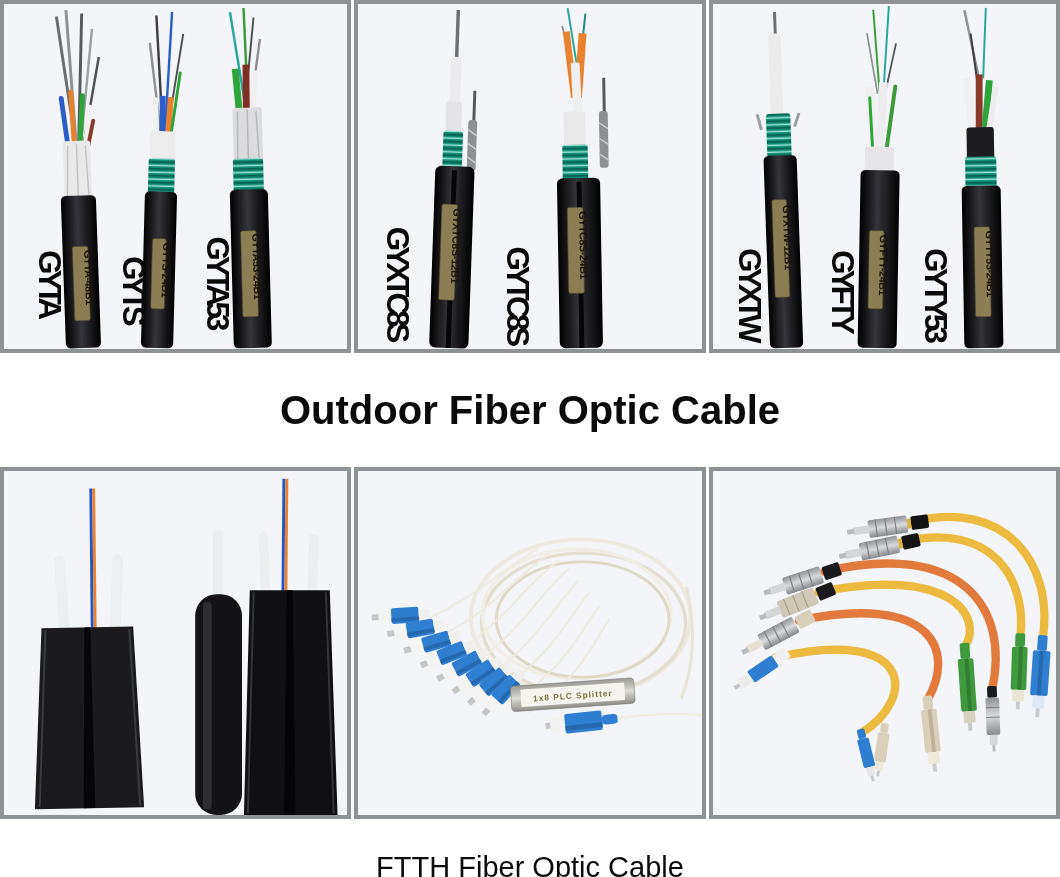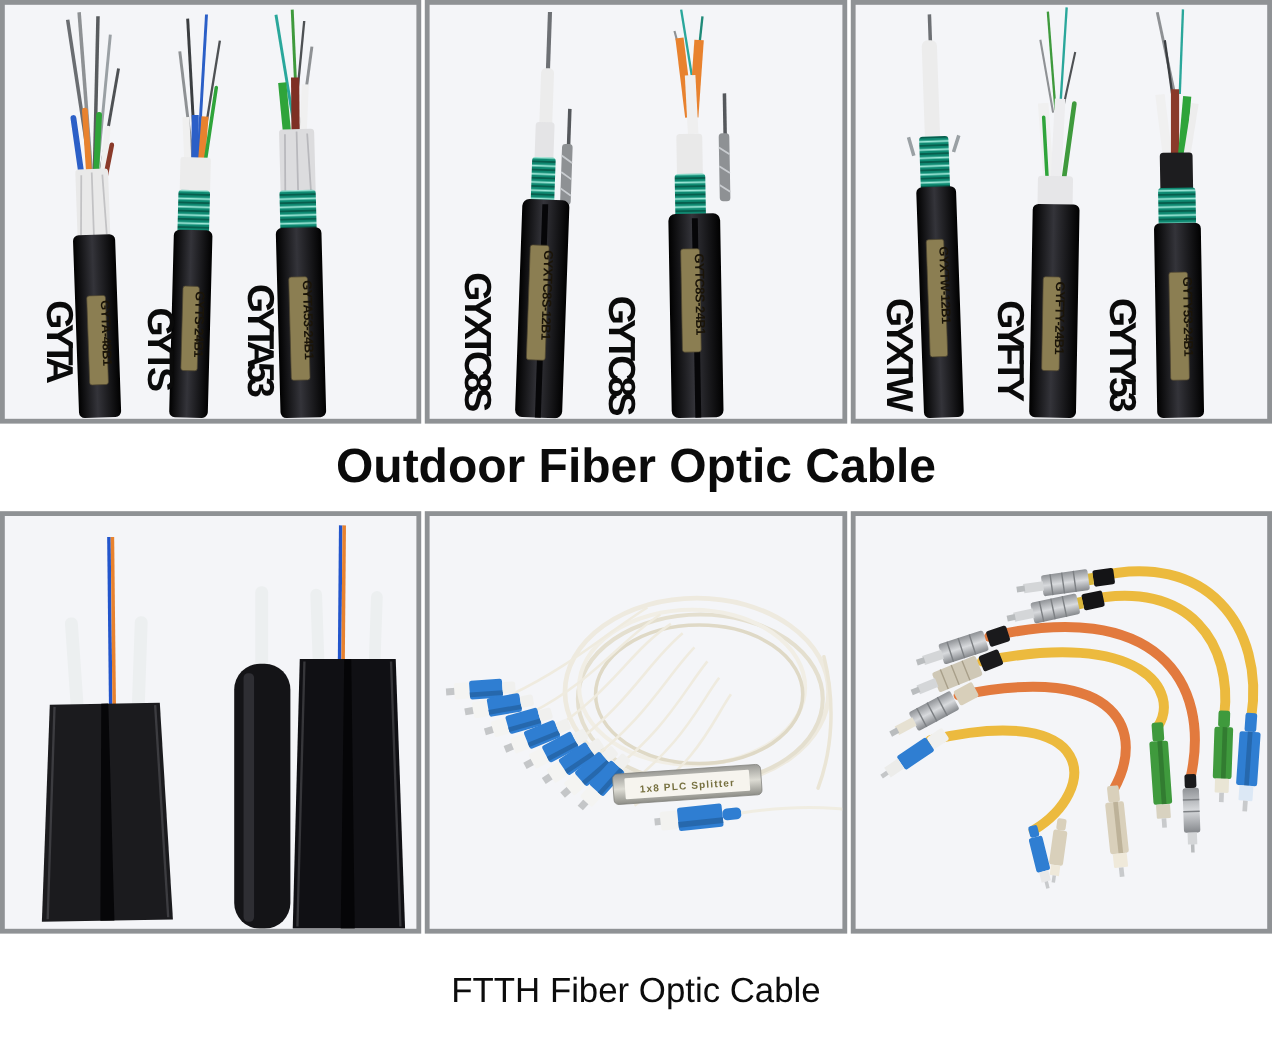--- a/index.html
+++ b/index.html
@@ -4,21 +4,21 @@
 <style>
   html,body{margin:0;padding:0;background:#ffffff;}
   .page{width:1060px;height:877px;background:#ffffff;position:relative;
         font-family:"Liberation Sans",sans-serif;overflow:hidden;}
   .row{display:flex;gap:3px;}
   .panel{box-sizing:border-box;flex:1;border:4px solid #8f9295;background:#f4f5f8;
          position:relative;overflow:hidden;}
   .top-row .panel{height:353px;}
   .bottom-row .panel{height:352px;}
   .panel svg{display:block;width:100%;height:100%;}
-  .heading{height:73px;display:flex;align-items:center;justify-content:center;}
+  .heading{height:114px;display:flex;align-items:center;justify-content:center;}
   .heading h1{margin:0;font-size:40px;font-weight:bold;color:#0b0b0b;letter-spacing:0;}
   .caption-row{height:77px;}
   .caption{flex:1;text-align:center;font-weight:normal;font-size:29px;color:#0c0c0c;
            padding-top:32px;box-sizing:border-box;}
   svg text{font-family:"Liberation Sans",sans-serif;}
   .biglabel{font-size:32px;font-weight:bold;fill:#0a0a0a;letter-spacing:-5px;}
   .tagtext{font-size:11px;font-weight:bold;fill:#1a1408;letter-spacing:-0.4px;}
   .tagrect{fill:#8b7e52;stroke:#4f4630;stroke-width:0.6;}
 </style>
 </head>

